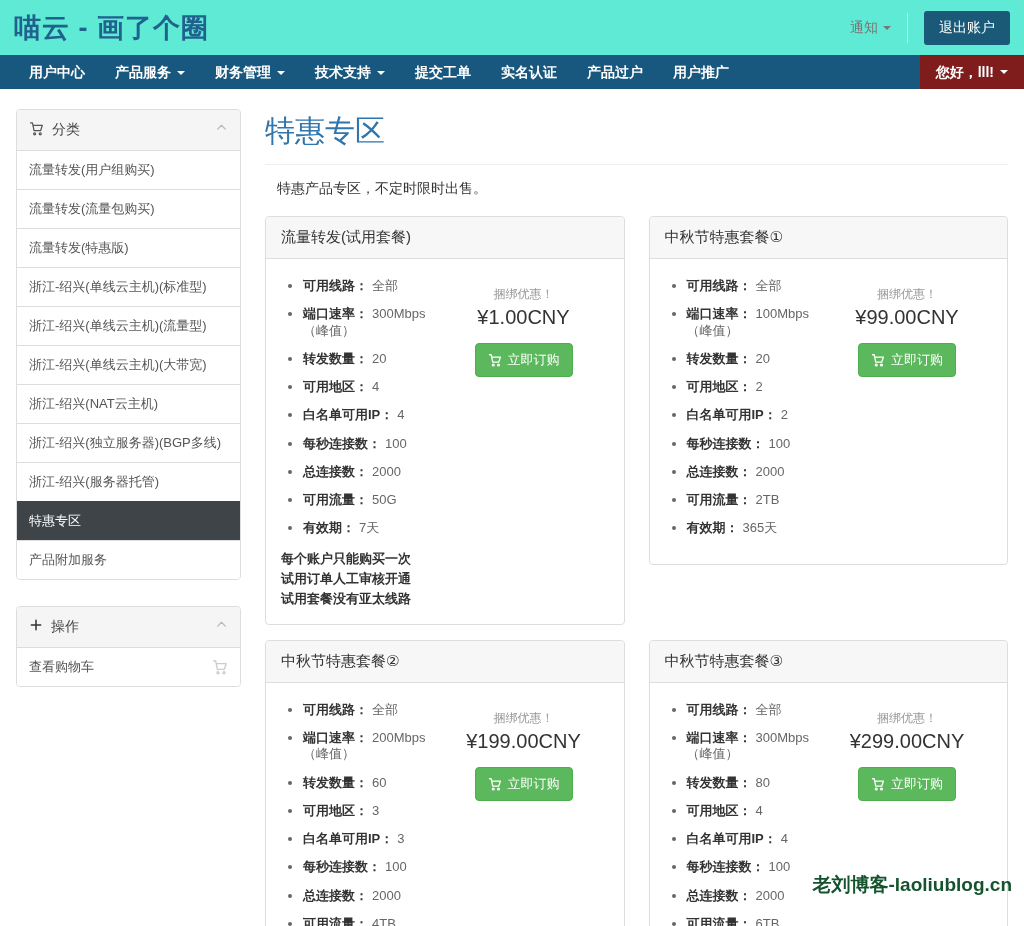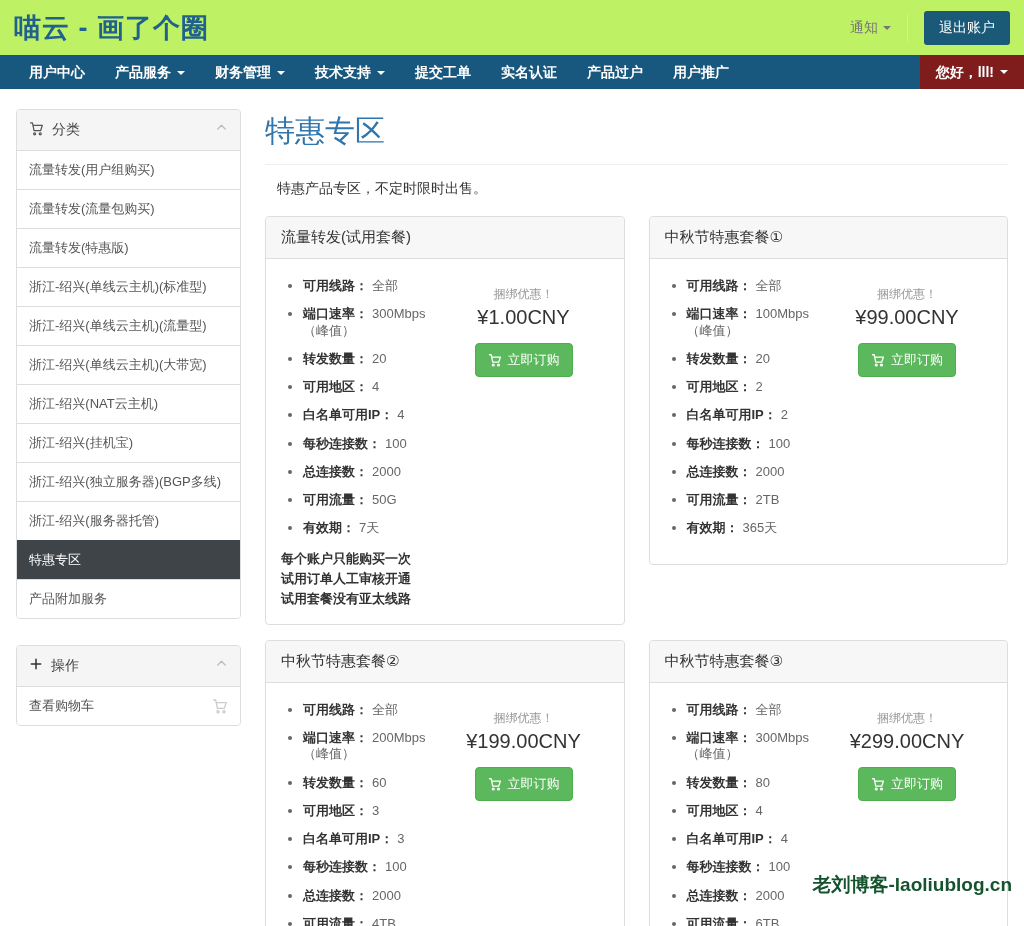--- a/index.html
+++ b/index.html
@@ -1,21 +1,21 @@
 <!DOCTYPE html>
 <html><head>
 <meta charset="utf-8">
 <style>
   * { margin:0; padding:0; box-sizing:border-box; }
   html,body { background:#fff; }
   body { font-family:"Liberation Sans","DejaVu Sans",sans-serif; }
   .page { width:1024px; height:926px; position:relative; background:#fff; overflow:hidden; }
 
   
-  .top-header { height:55px; display:flex; align-items:center; padding:0 14px; background:#bef264; }
+  .top-header { height:55px; display:flex; align-items:center; padding:0 14px; background:#5eead4; }
   .logo { font-size:27px; font-weight:bold; color:#20618d; letter-spacing:1px; cursor:pointer; }
   .th-spacer { flex:1; }
   .notify { font-size:14px; color:#777; margin-right:16px; cursor:pointer; display:inline-flex; align-items:center; gap:5px; }
   .caret-down { width:0; height:0; border-left:4px solid transparent; border-right:4px solid transparent; border-top:4px solid #777; display:inline-block; }
   .caret-down.light { border-top-color:#fff; margin-left:6px; }
   .th-divider { width:1px; height:30px; background:#ddd; margin-right:16px; }
   .logout-btn { background:#1a5977; color:#fff; border:none; border-radius:3px; font-size:14px; padding:8px 15px; cursor:pointer; font-family:Liberation Sans, sans-serif; }
 
   
   .navbar { height:34px; background:#19587e; display:flex; align-items:stretch; padding-left:14px; }
@@ -134,21 +134,20 @@
             <div class="cat-item" data-state="normal">流量转发(特惠版)</div>
 
             <div class="cat-item" data-state="normal">浙江-绍兴(单线云主机)(标准型)</div>
 
             <div class="cat-item" data-state="normal">浙江-绍兴(单线云主机)(流量型)</div>
 
             <div class="cat-item" data-state="normal">浙江-绍兴(单线云主机)(大带宽)</div>
 
             <div class="cat-item" data-state="normal">浙江-绍兴(NAT云主机)</div>
 
-            <div class="cat-item" data-state="normal">浙江-绍兴(挂机宝)</div>
 
             <div class="cat-item" data-state="normal">浙江-绍兴(独立服务器)(BGP多线)</div>
 
             <div class="cat-item" data-state="normal">浙江-绍兴(服务器托管)</div>
 
             <div class="cat-item" data-state="active">特惠专区</div>
 
             <div class="cat-item" data-state="normal">产品附加服务</div>
           </div>
       </div>

